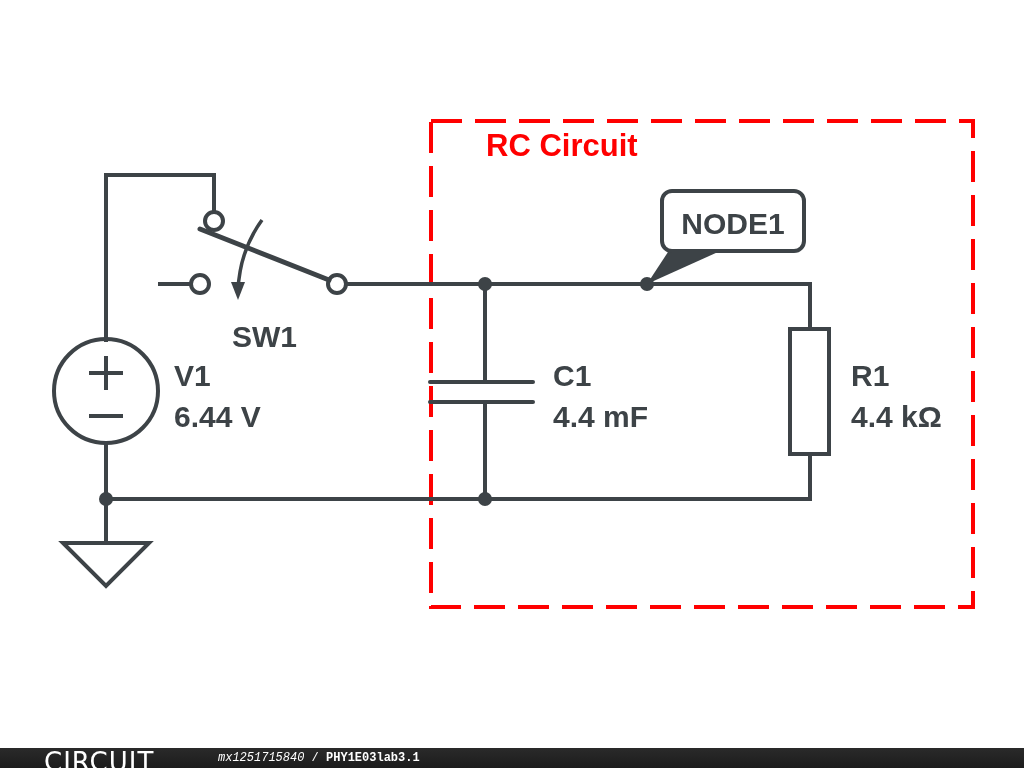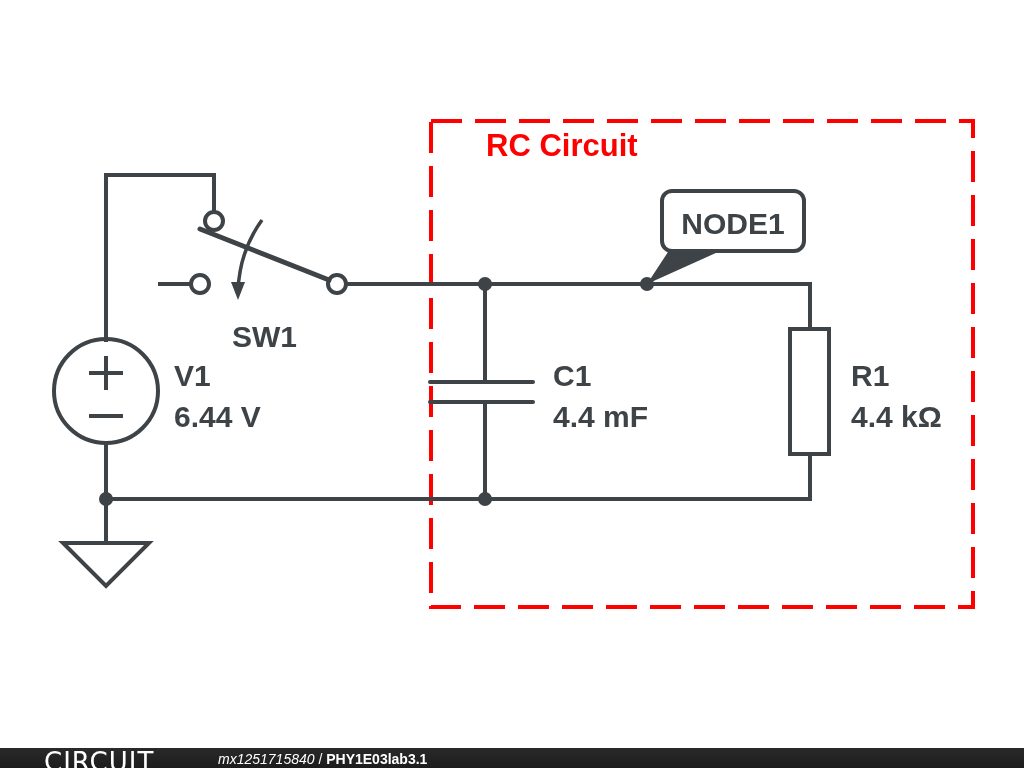--- a/index.html
+++ b/index.html
@@ -10,21 +10,21 @@
   .comp { stroke:#3d4347; stroke-width:4; fill:none; }
   .lbl { fill:#3d4347; font-family:"Liberation Sans", sans-serif; font-weight:bold; font-size:30px; }
   .grp { fill:#ff0000; font-family:"Liberation Sans", sans-serif; font-weight:bold; font-size:31px; }
   #footer { position:absolute; left:0; top:748px; width:1024px; height:40px;
             background:linear-gradient(#2a2a2a, #0e0e0e); color:#fff; }
   .logo-top { position:absolute; left:44px; top:1px; font-size:26px; letter-spacing:1px;
               font-family:"DejaVu Sans", sans-serif; font-weight:normal; color:#fff; line-height:26px; }
   .logo-bot { position:absolute; left:44px; top:22px; }
   .logo-lab { position:absolute; left:86px; top:-2px; font-weight:bold; font-size:12px;
               font-family:"DejaVu Sans", sans-serif; color:#fff; letter-spacing:1px; }
-  .f-line1 { position:absolute; left:218px; top:3px; font-family:Liberation Sans, sans-serif; font-size:14px; }
+  .f-line1 { position:absolute; left:218px; top:3px; font-family:Liberation Mono, monospace; font-size:12px; }
   .f-line2 { position:absolute; left:218px; top:21px; font-family:"DejaVu Sans", sans-serif; font-size:14px; }
   .user { font-style:italic; }
   .title { font-weight:bold; }
 </style>
 </head>
 <body>
 
 <svg id="schematic" width="1024" height="728" viewBox="0 0 1024 728">
 
   <rect x="431" y="121" width="542" height="486" fill="none" stroke="#ff0000" stroke-width="4" stroke-dasharray="31,13"></rect>

